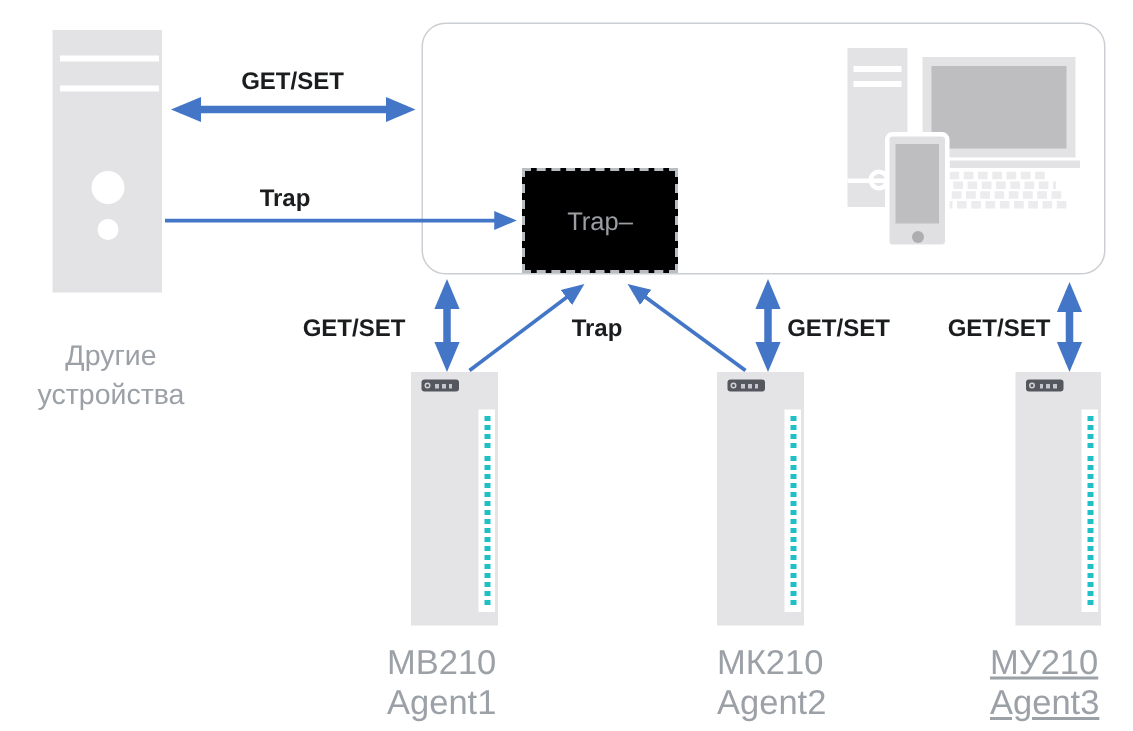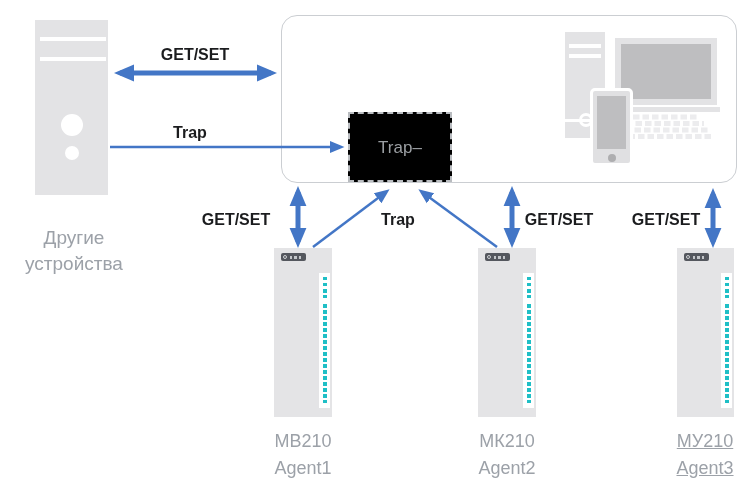--- a/index.html
+++ b/index.html
@@ -44,21 +44,21 @@
   .logo-ring{position:absolute;left:2px;top:2px;width:4px;height:4px;border:1px solid #CFD1D4;border-radius:50%;box-sizing:border-box;}
   .logo-text{position:absolute;left:9px;top:2.5px;width:13px;height:3.5px;
     background:repeating-linear-gradient(90deg,#C3C6CA 0 2.5px,transparent 2.5px 4.5px);}
   .led-strip{position:absolute;right:2px;top:25px;width:11px;height:135px;background:#ffffff;}
   .led-col{width:4px;margin:0 auto;background:repeating-linear-gradient(#1FBFC6 0 3.5px,transparent 3.5px 6px);}
   .led-a{margin-top:4px;height:22px;}
   .led-b{margin-top:5px;height:100px;}
 
   
   .lbl{font-size:16px;font-weight:700;color:#1B1C1E;width:100px;text-align:center;}
-  .dev-label{width:90px;text-align:center;font-size:18px;line-height:27px;color:#9CA1A8;top:428px;}
+  .dev-label{width:90px;text-align:left;font-size:23px;line-height:27px;color:#9CA1A8;top:428px;}
   .od-label{left:14px;top:208px;width:120px;text-align:center;font-size:19px;line-height:26px;color:#9CA1A8;margin-top:17px;}
 
   svg.arrows{position:absolute;left:0;top:0;pointer-events:none;}
 </style>
 </head>
 <body>
 
 <div id="canvas">
 
   <div class="abs server-tower">
@@ -128,21 +128,21 @@
     <div class="led-strip">
       <div class="led-col led-a"></div>
       <div class="led-col led-b"></div>
     </div>
   </div>
 
   <div class="abs dev-label" style="left:258px;">
     <div>МВ210</div>
     <div>Agent1</div>
   </div>
-  <div class="abs dev-label" style="left:462px;">
+  <div class="abs dev-label" style="left:478px;">
     <div>МК210</div>
     <div>Agent2</div>
   </div>
   <div class="abs dev-label" style="left:660px;text-decoration:underline;">
     <div>МУ210</div>
     <div>Agent3</div>
   </div>
 
   <div class="abs lbl" style="left:145px;top:46px;">GET/SET</div>
   <div class="abs lbl" style="left:140px;top:124px;">Trap</div>

